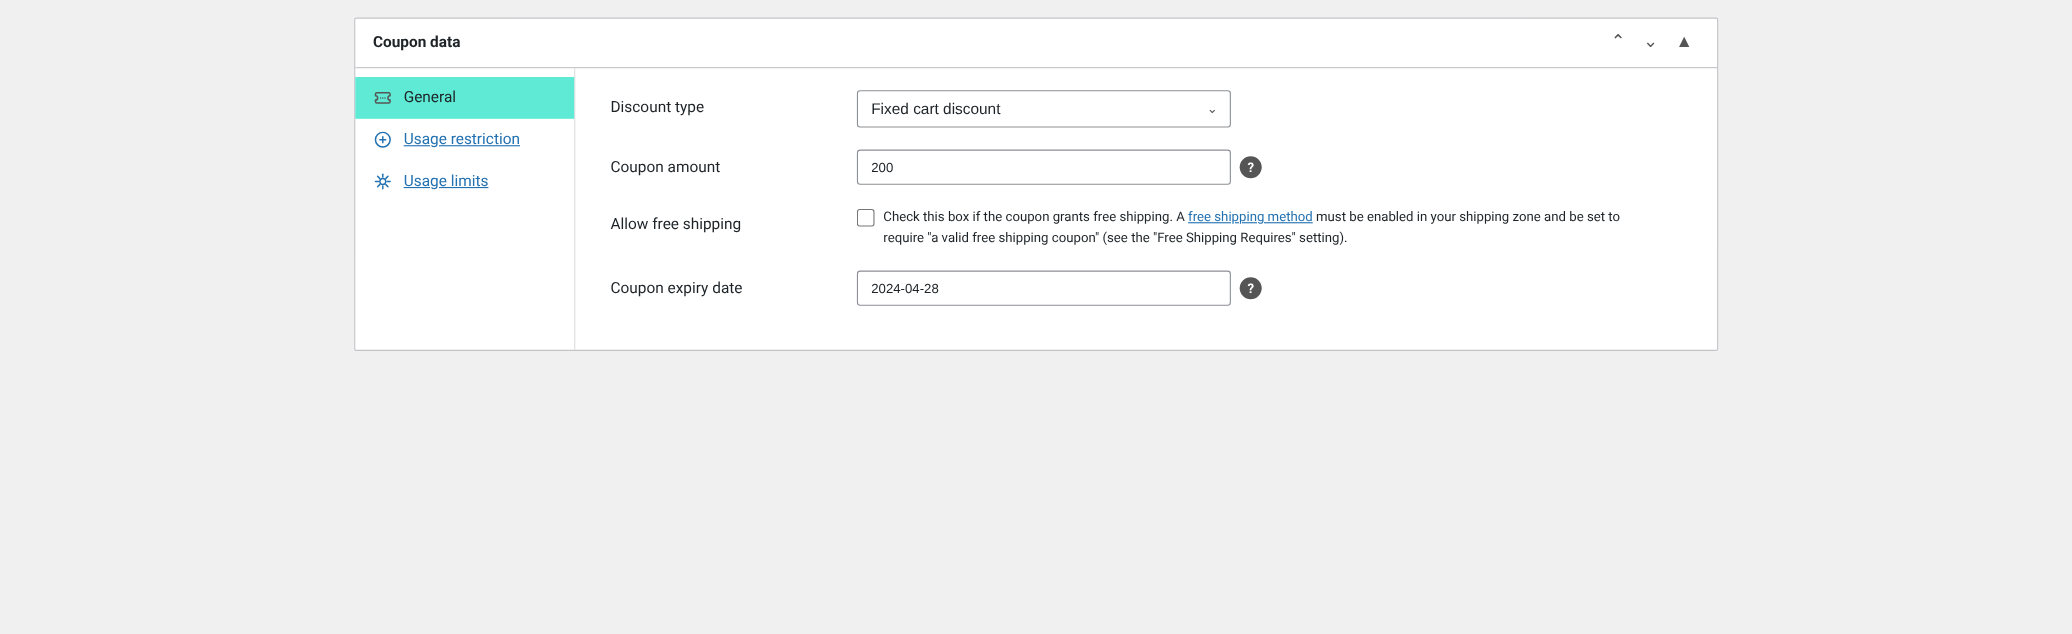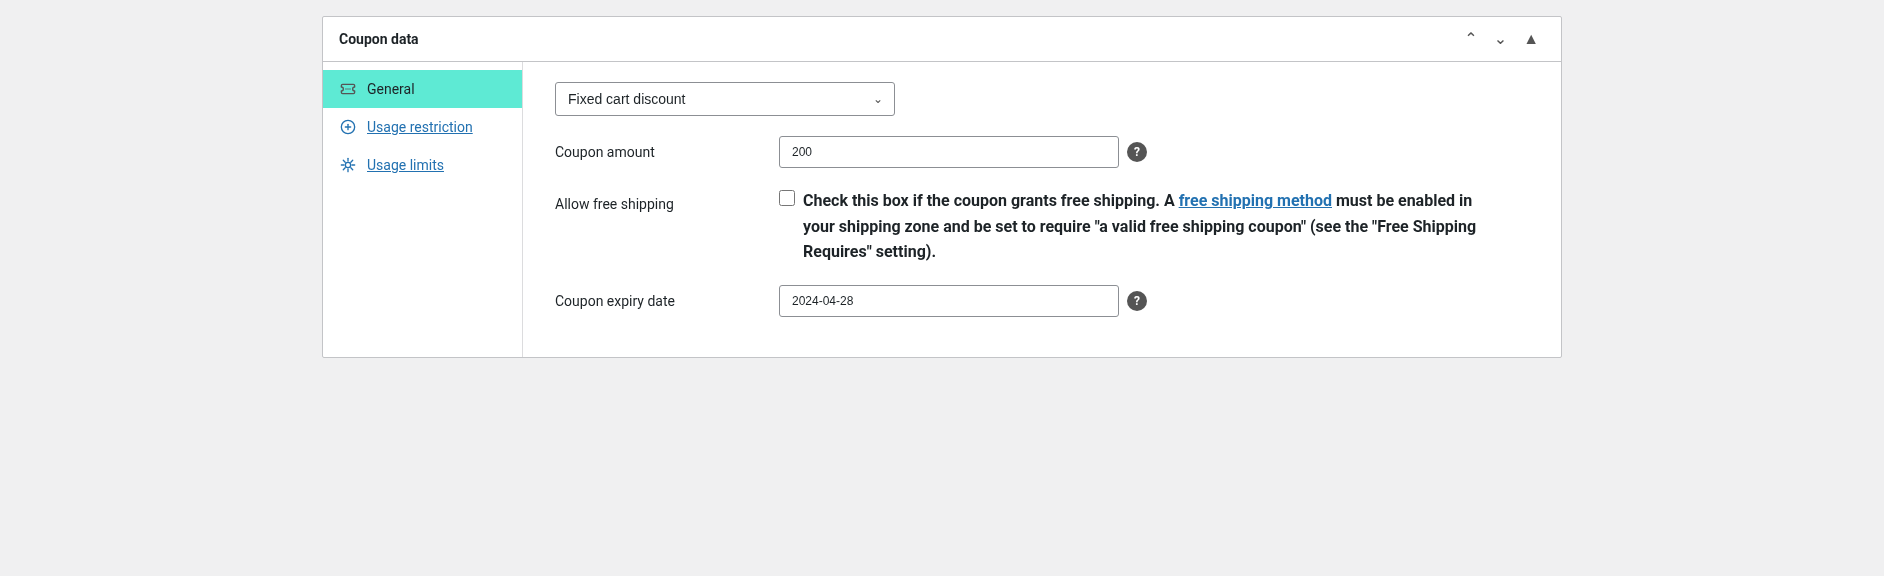--- a/index.html
+++ b/index.html
@@ -184,25 +184,24 @@
 
     .checkbox-field input[type="checkbox"] {
       margin-top: 2px;
       width: 16px;
       height: 16px;
       cursor: pointer;
       flex-shrink: 0;
     }
 
     .checkbox-description {
-      font-size: 16px;
+      font-size: 12px;
       color: #1d2327;
       line-height: 1.6;
       max-width: 700px;
-      font-weight: bold;
     }
 
     .checkbox-description a {
       color: #2271b1;
       text-decoration: underline;
     }
   </style>
 </head>
 <body>
 
@@ -258,20 +257,21 @@
             <circle cx="12" cy="12" r="4"></circle>
           </svg>
         </span>
         <span>Usage limits</span>
       </div>
     </div>
 
     <div class="main-content">
 
       <div class="field-row">
+        <label class="field-label" for="discount-type-select">Discount type</label>
         <div class="field-control">
           <div class="select-wrapper">
             <select id="discount-type-select" class="field-select">
               <option>Percentage discount</option>
               <option selected="">Fixed cart discount</option>
               <option>Fixed product discount</option>
             </select>
             <span class="select-arrow">⌄</span>
           </div>
         </div>

